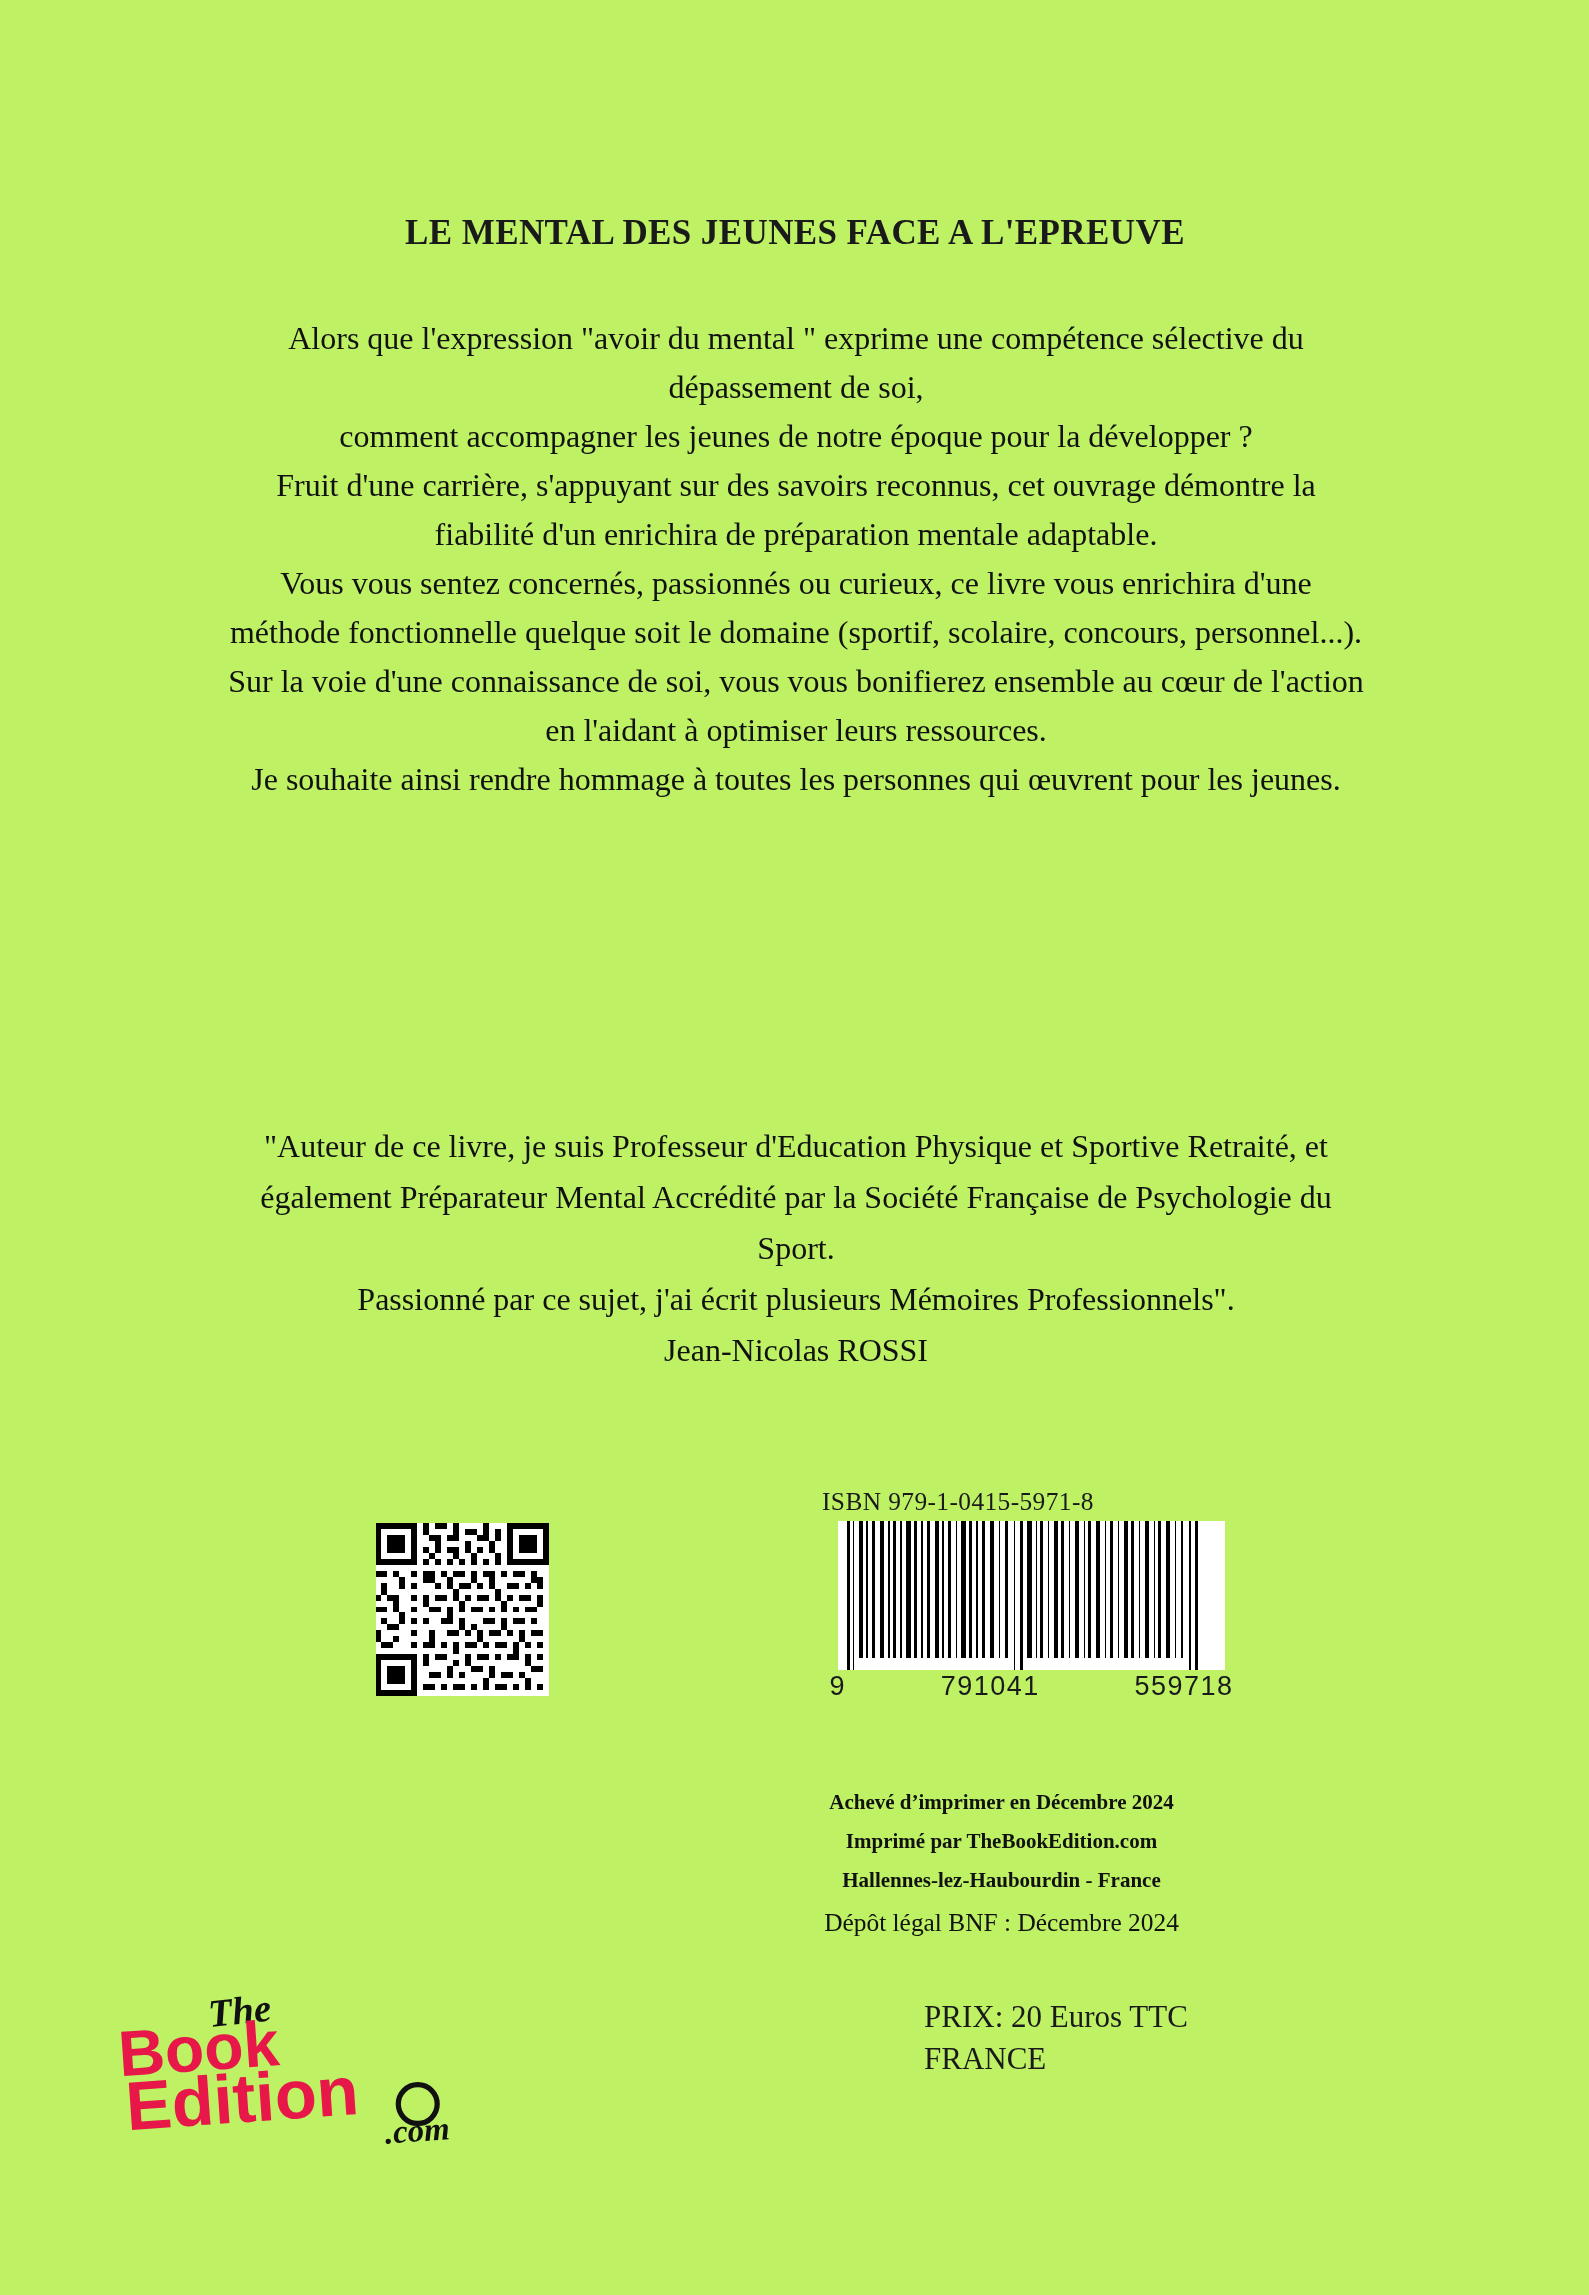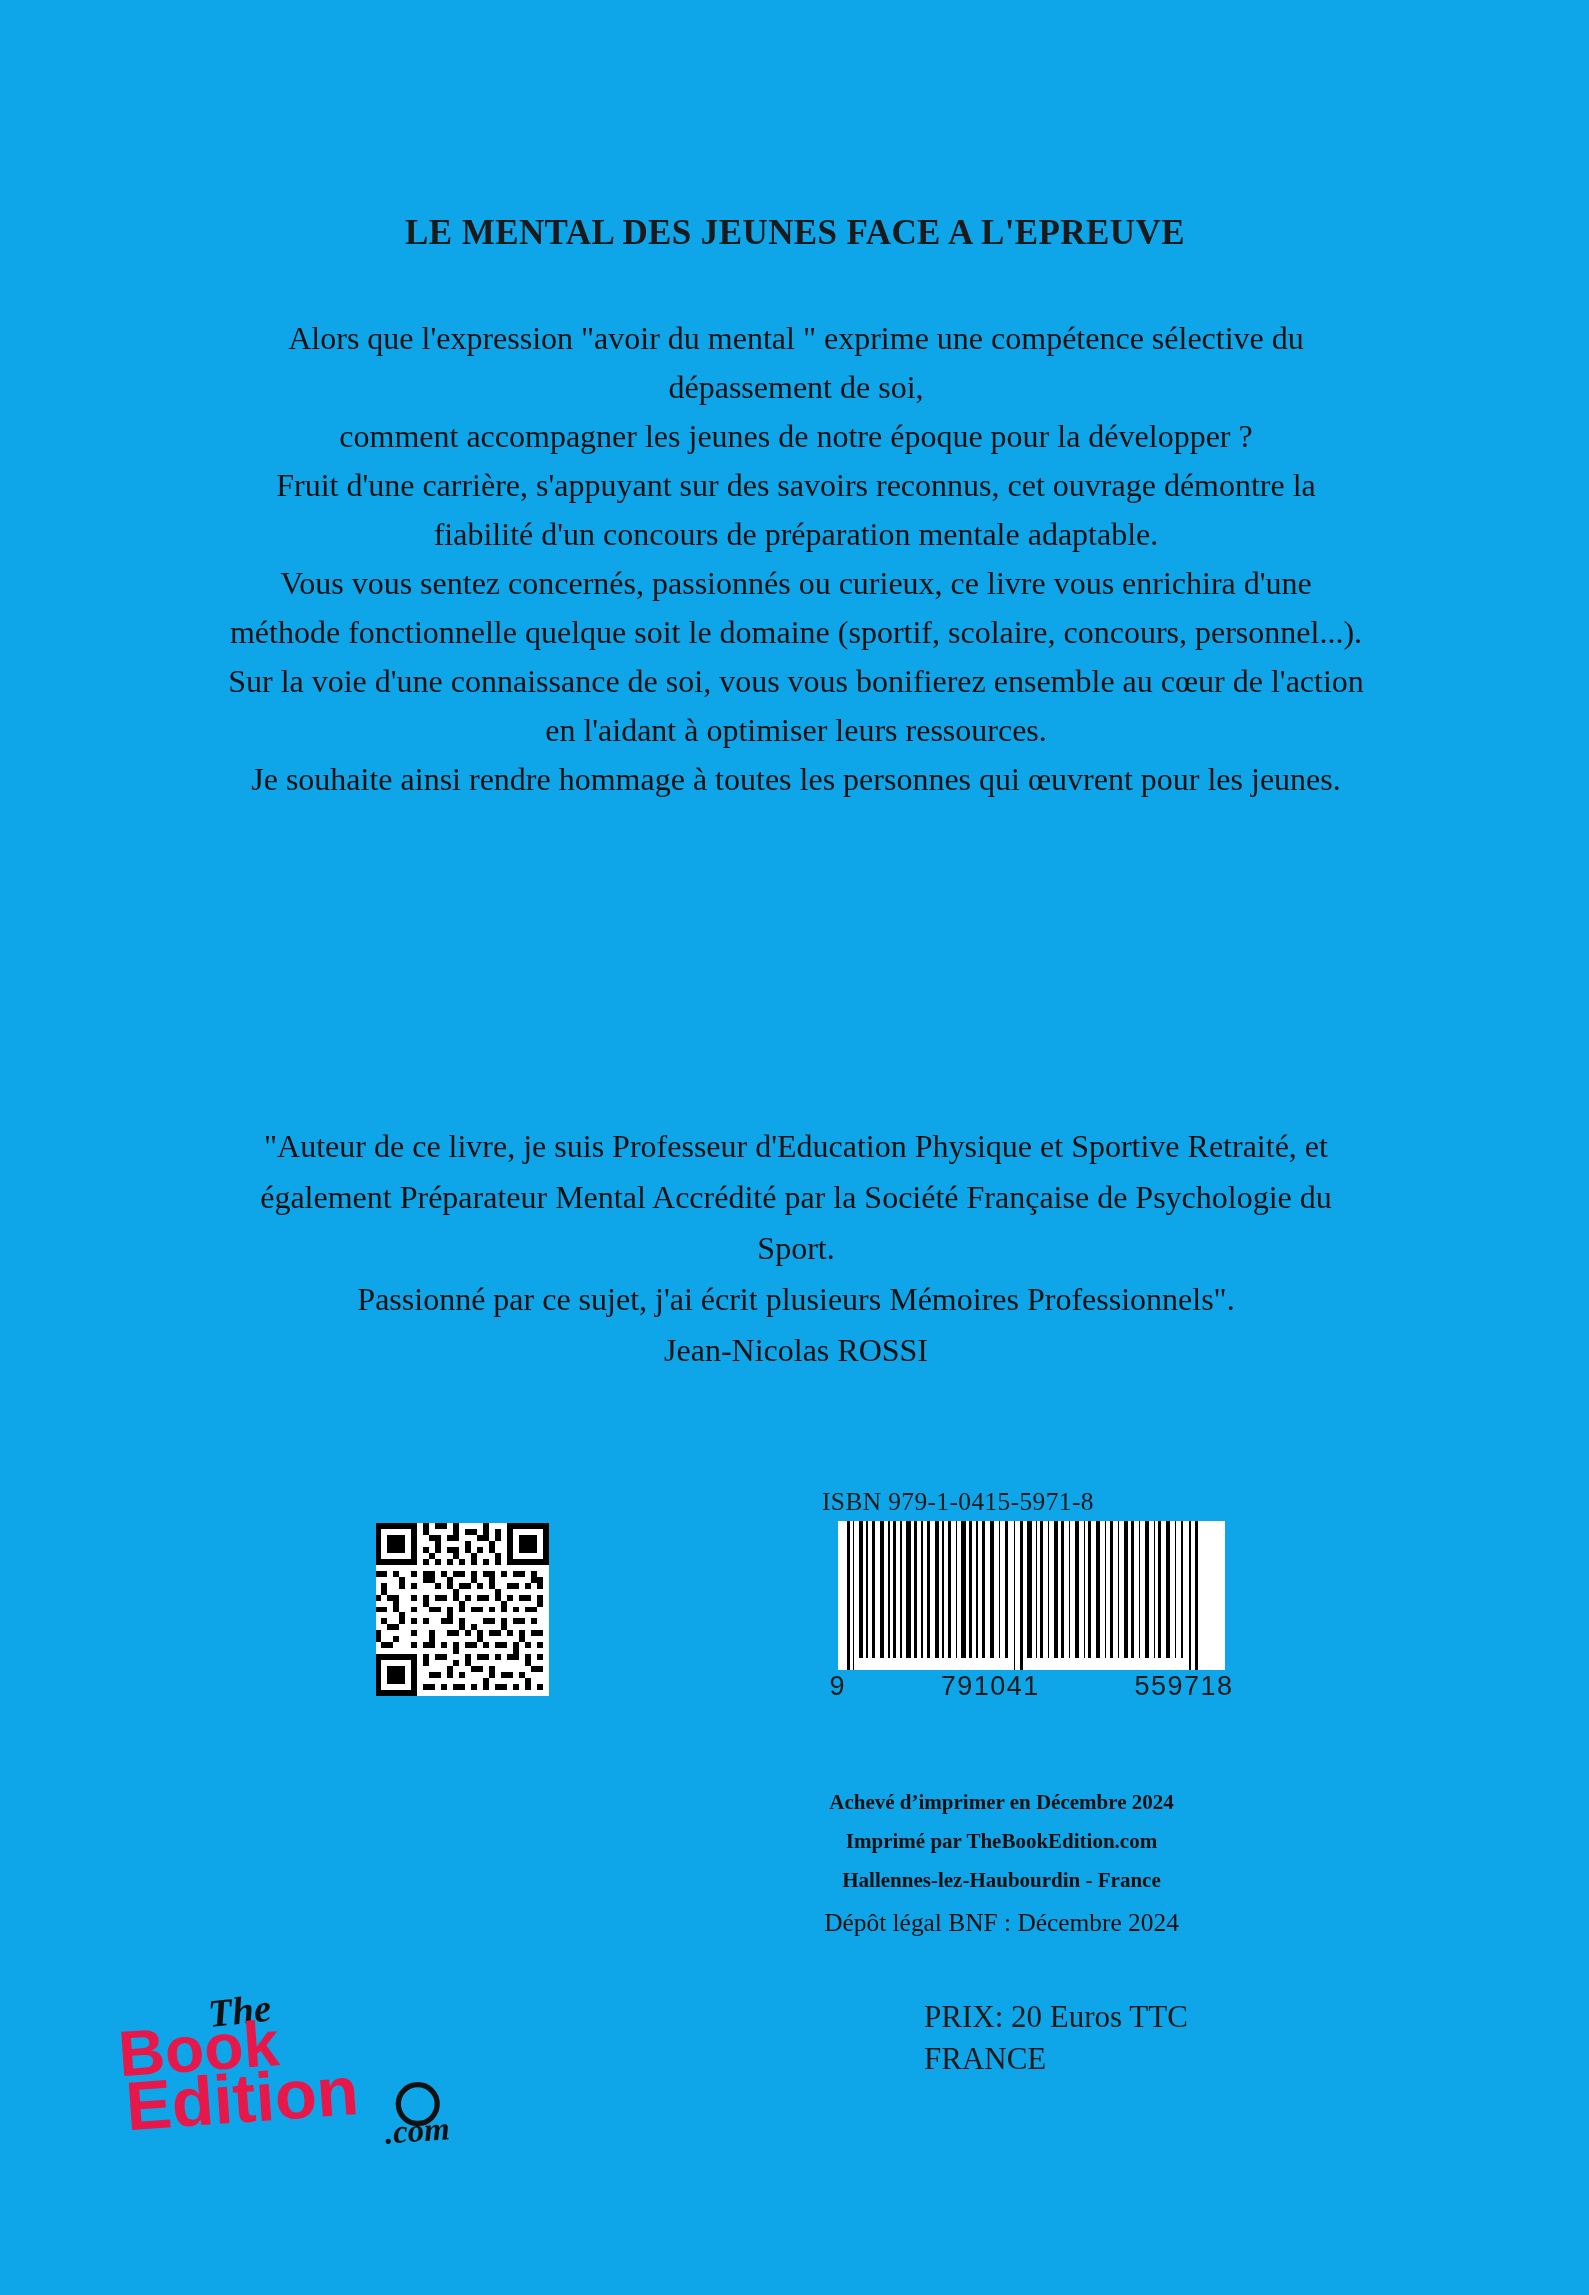--- a/index.html
+++ b/index.html
@@ -12,21 +12,21 @@
     height: 2295px;
     position: relative;
     font-family: "Liberation Serif", serif;
     color: #1a1a1a;
     overflow: hidden;
   }
 
   .page {
     position: absolute;
     inset: 0;
-    background: #0ea5e9;
+    background: #bef264;
   }
 
   
   .title {
     position: absolute;
     top: 213px;
     left: 0;
     width: 100%;
     text-align: center;
     font-size: 35px;
@@ -153,21 +153,21 @@
 </head>
 <body>
 
 <div class="page">
 
   <div class="title">LE MENTAL DES JEUNES FACE A L'EPREUVE</div>
 
   <div class="blurb">
     <p>Alors que l'expression "avoir du mental " exprime une compétence  sélective du dépassement de soi,</p>
     <p>comment accompagner les jeunes de notre époque pour la développer   ?</p>
-    <p>Fruit d'une carrière, s'appuyant sur des  savoirs  reconnus, cet ouvrage démontre la fiabilité d'un concours de préparation mentale adaptable.</p>
+    <p>Fruit d'une carrière, s'appuyant sur des  savoirs  reconnus, cet ouvrage démontre la fiabilité d'un enrichira de préparation mentale adaptable.</p>
     <p>Vous vous sentez concernés, passionnés ou curieux, ce livre vous  enrichira d'une méthode fonctionnelle quelque soit le domaine (sportif, scolaire, concours, personnel...).</p>
     <p>Sur la voie d'une connaissance de soi, vous  vous  bonifierez ensemble au cœur de l'action en l'aidant à optimiser leurs ressources.</p>
     <p>Je souhaite  ainsi rendre hommage à toutes les personnes qui œuvrent pour les jeunes.</p>
   </div>
 
   <div class="author-note">
     <p>"Auteur de ce livre, je suis Professeur d'Education Physique et Sportive Retraité, et également Préparateur Mental Accrédité par la Société Française de Psychologie du Sport.</p>
     <p>Passionné par ce sujet, j'ai écrit plusieurs Mémoires Professionnels".</p>
     <p class="author-name">Jean-Nicolas ROSSI</p>
   </div>

